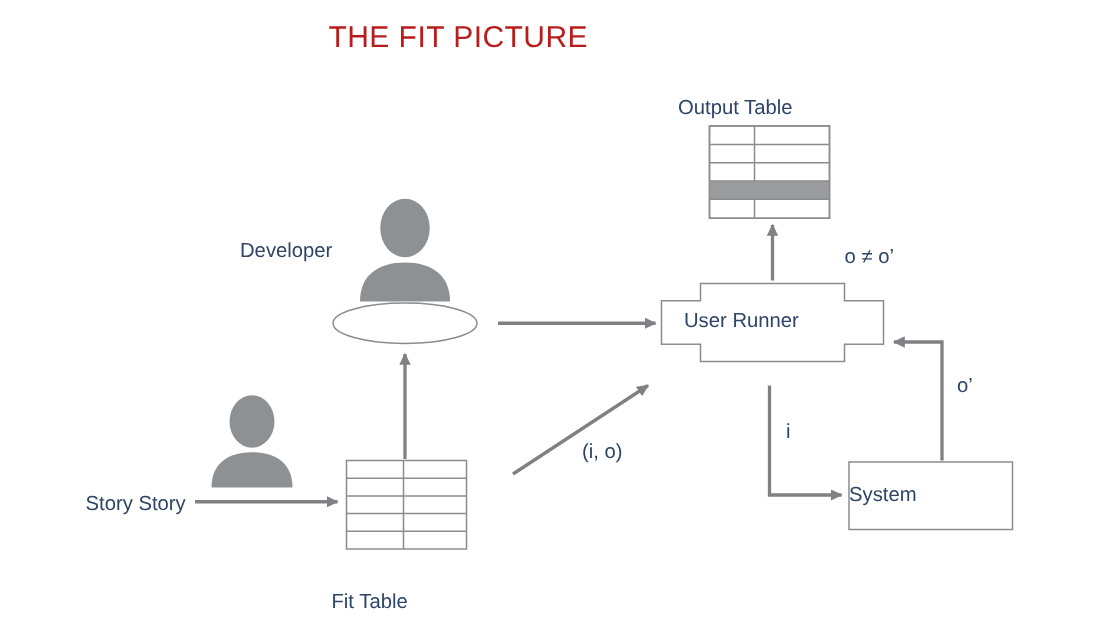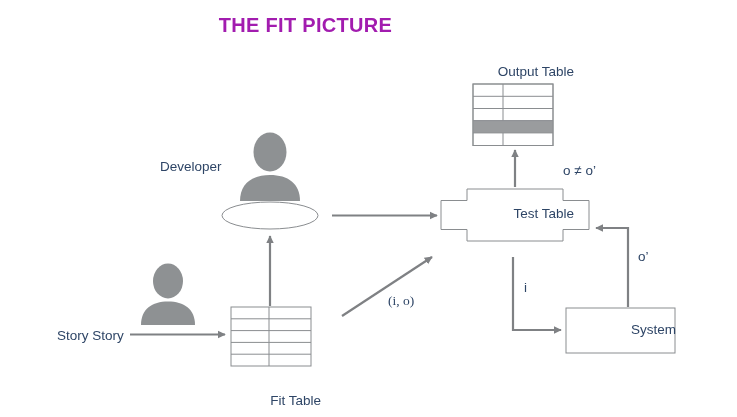--- a/index.html
+++ b/index.html
@@ -24,42 +24,42 @@
     width: 737px;
     height: 417px;
   }
   .lbl {
     position: absolute;
     color: #2e4566;
     font-size: 13.5px;
     line-height: 17px;
     white-space: pre;
   }
-  .lbl-center { text-align: right; }
+  .lbl-center { text-align: left; }
 
   #page-title {
     position: absolute;
     left: 0;
     top: 14px;
     width: 611px;
     text-align: center;
-    color: #a21caf;
+    color: #b91c1c;
     font-size: 20px;
-    font-weight: bold;
+    font-weight: normal;
     letter-spacing: 0.3px;
   }
 
   
   #label-output-table   { left: 452px; top: 63px;  width: 122px; }
   #label-o-neq-oprime   { left: 563px; top: 118px; margin-top: 44px; }
   #label-test-runner    { left: 456px; top: 205px; width: 118px; }
   #label-system         { left: 566px; top: 321px; width: 110px; }
   #label-oprime         { left: 638px; top: 248px; }
   #label-i              { left: 524px; top: 279px; }
-  #label-io             { left: 388px; top: 292px; font-family: Liberation Serif, serif; }
+  #label-io             { left: 388px; top: 292px; }
   #label-developer      { left: 160px; top: 158px; }
   #label-fixture        { left: 222px; top: 207px; width: 96px; }
   #label-fit-table      { left: 221px; top: 372px; width: 100px; margin-top: 20px; }
   #label-customer       { left: 57px;  top: 276px; width: 86px; }
   #label-user-story     { left: 57px;  top: 327px; }
 </style>
 </head>
 <body>
 
 <div id="canvas">
@@ -128,21 +128,21 @@
 
     <polyline points="513,257 513,330 561,330" fill="none" stroke="#7f8184" stroke-width="2.2" marker-end="url(#ah)"></polyline>
 
     <polyline points="628,307 628,228 596,228" fill="none" stroke="#7f8184" stroke-width="2.2" marker-end="url(#ah)"></polyline>
   </svg>
 
   <div class="lbl lbl-center" id="label-output-table">Output Table</div>
 
   <div class="lbl" id="label-o-neq-oprime">o ≠ o’</div>
 
-  <div class="lbl lbl-center" id="label-test-runner">Test Table</div>
+  <div class="lbl lbl-center" id="label-test-runner">User Runner</div>
 
   <div class="lbl lbl-center" id="label-system">System</div>
 
   <div class="lbl" id="label-oprime">o’</div>
 
   <div class="lbl" id="label-i">i</div>
 
   <div class="lbl" id="label-io">(i, o)</div>
 
   <div class="lbl" id="label-developer">Developer</div>

